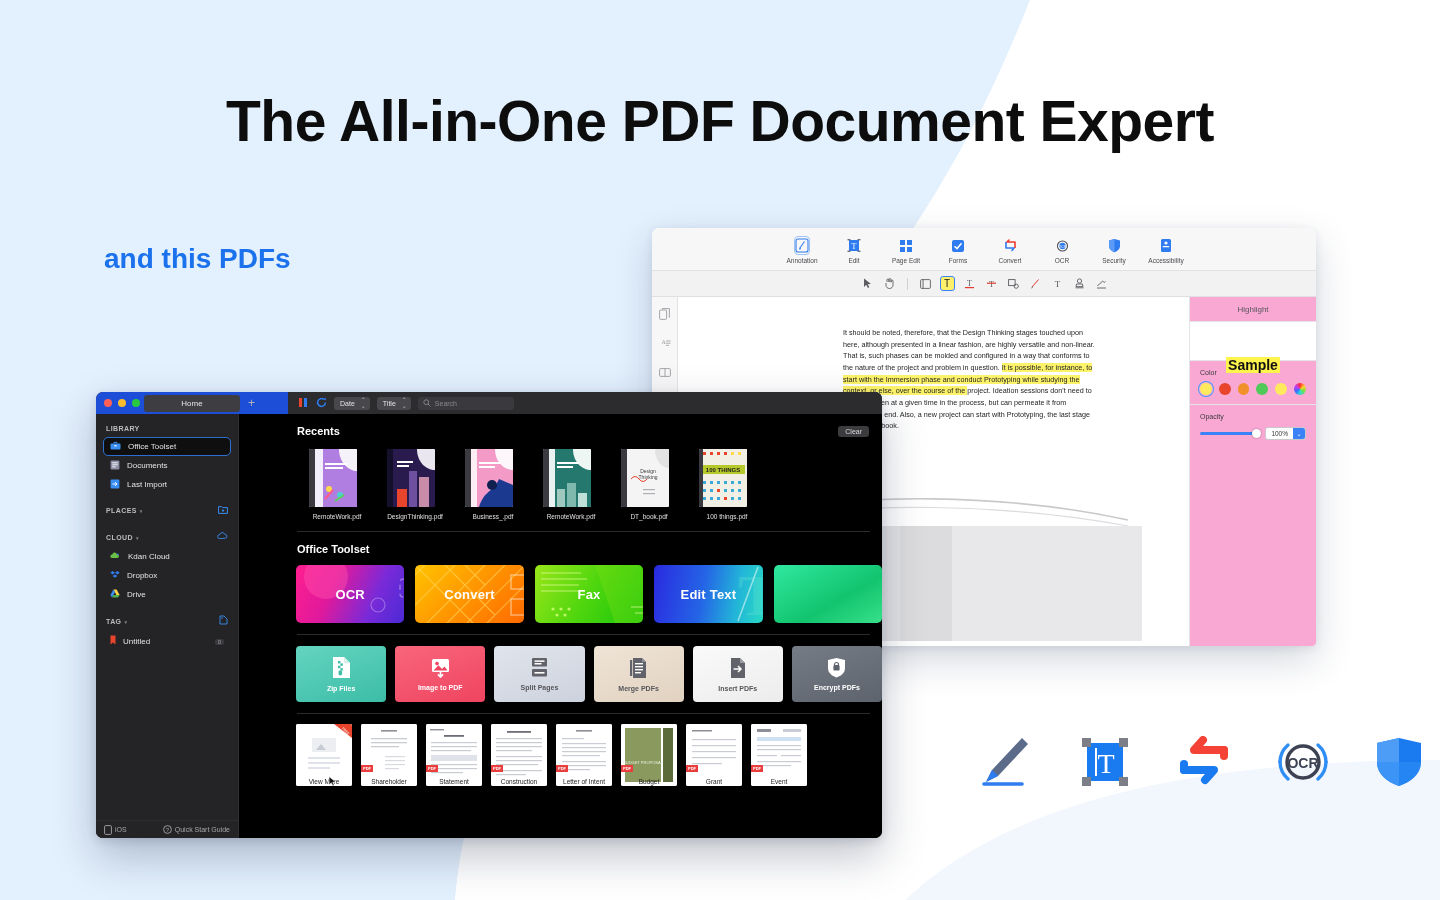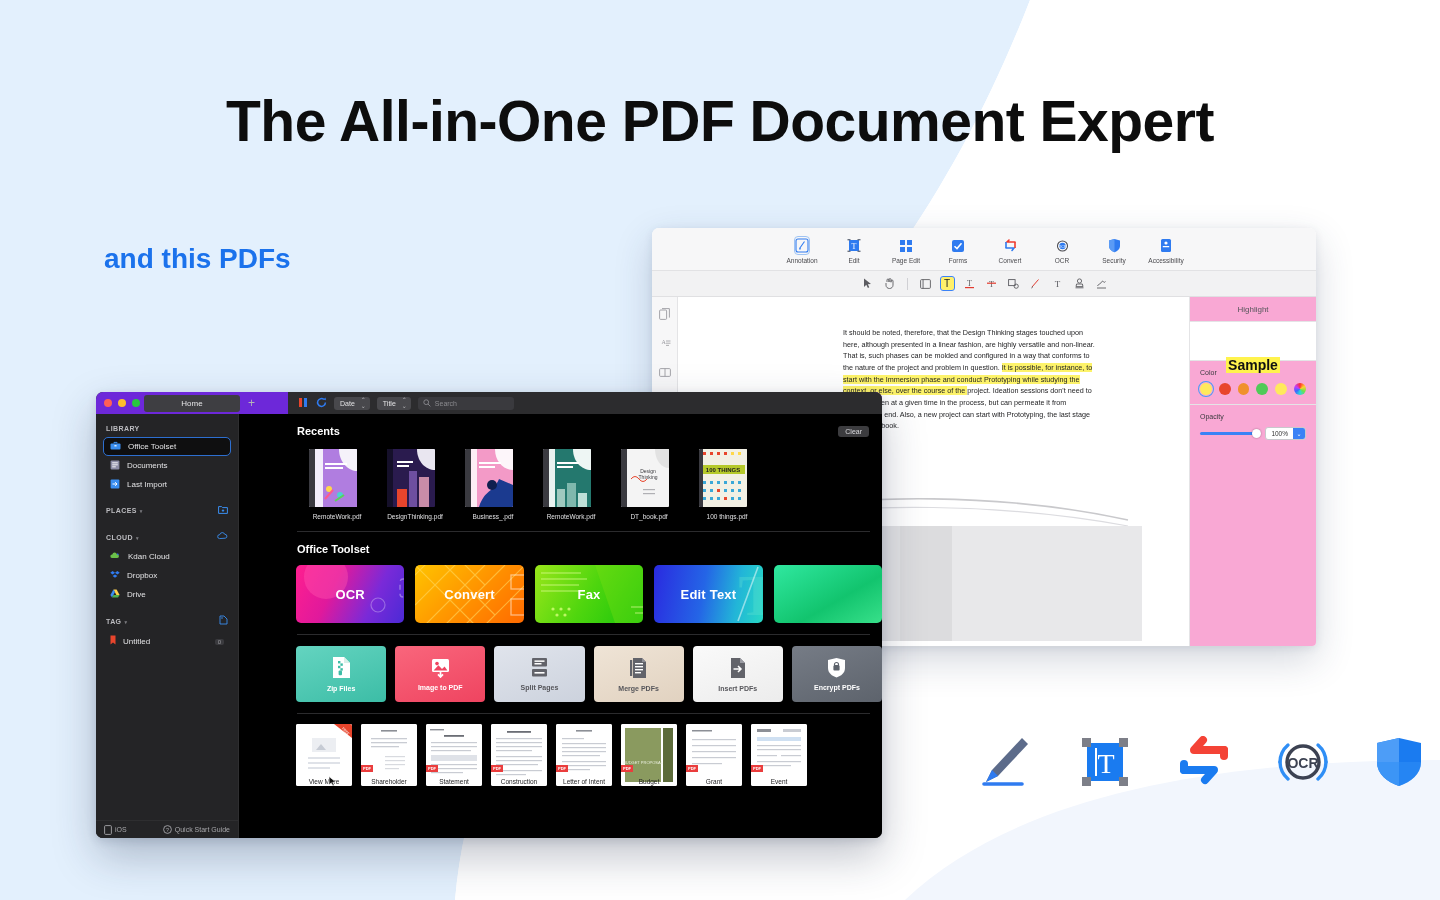--- a/index.html
+++ b/index.html
@@ -101,21 +101,21 @@
   
   .diagram { position: absolute; left: 0; right: 0; bottom: 0; height: 160px; }
 
   
   .homewin {
     position: absolute; left: 96px; top: 392px; width: 786px; height: 446px;
     background: #1e1e1e; border-radius: 7px; overflow: hidden; z-index: 6;
     box-shadow: 0 18px 44px rgba(30,40,70,.28), 0 3px 10px rgba(30,40,70,.14);
   }
   .hw-title {
-    height: 22px; background: #6d28d9; display: flex; align-items: center;
+    height: 22px; background: #1d4ed8; display: flex; align-items: center;
     padding-left: 8px; gap: 6px; position: relative;
   }
   .dot { width: 8px; height: 8px; border-radius: 50%; }
   .hw-tab {
     position: absolute; left: 48px; top: 3px; width: 96px; height: 17px;
     background: #3e3e42; border-radius: 3px; display: flex; align-items: center;
     justify-content: center; font-size: 8px; color: #e4e4e6;
   }
   .hw-plus { position: absolute; left: 152px; top: 4px; font-size: 12px; color: #b4b4b8; line-height: 14px;}
   .hw-topbar {

